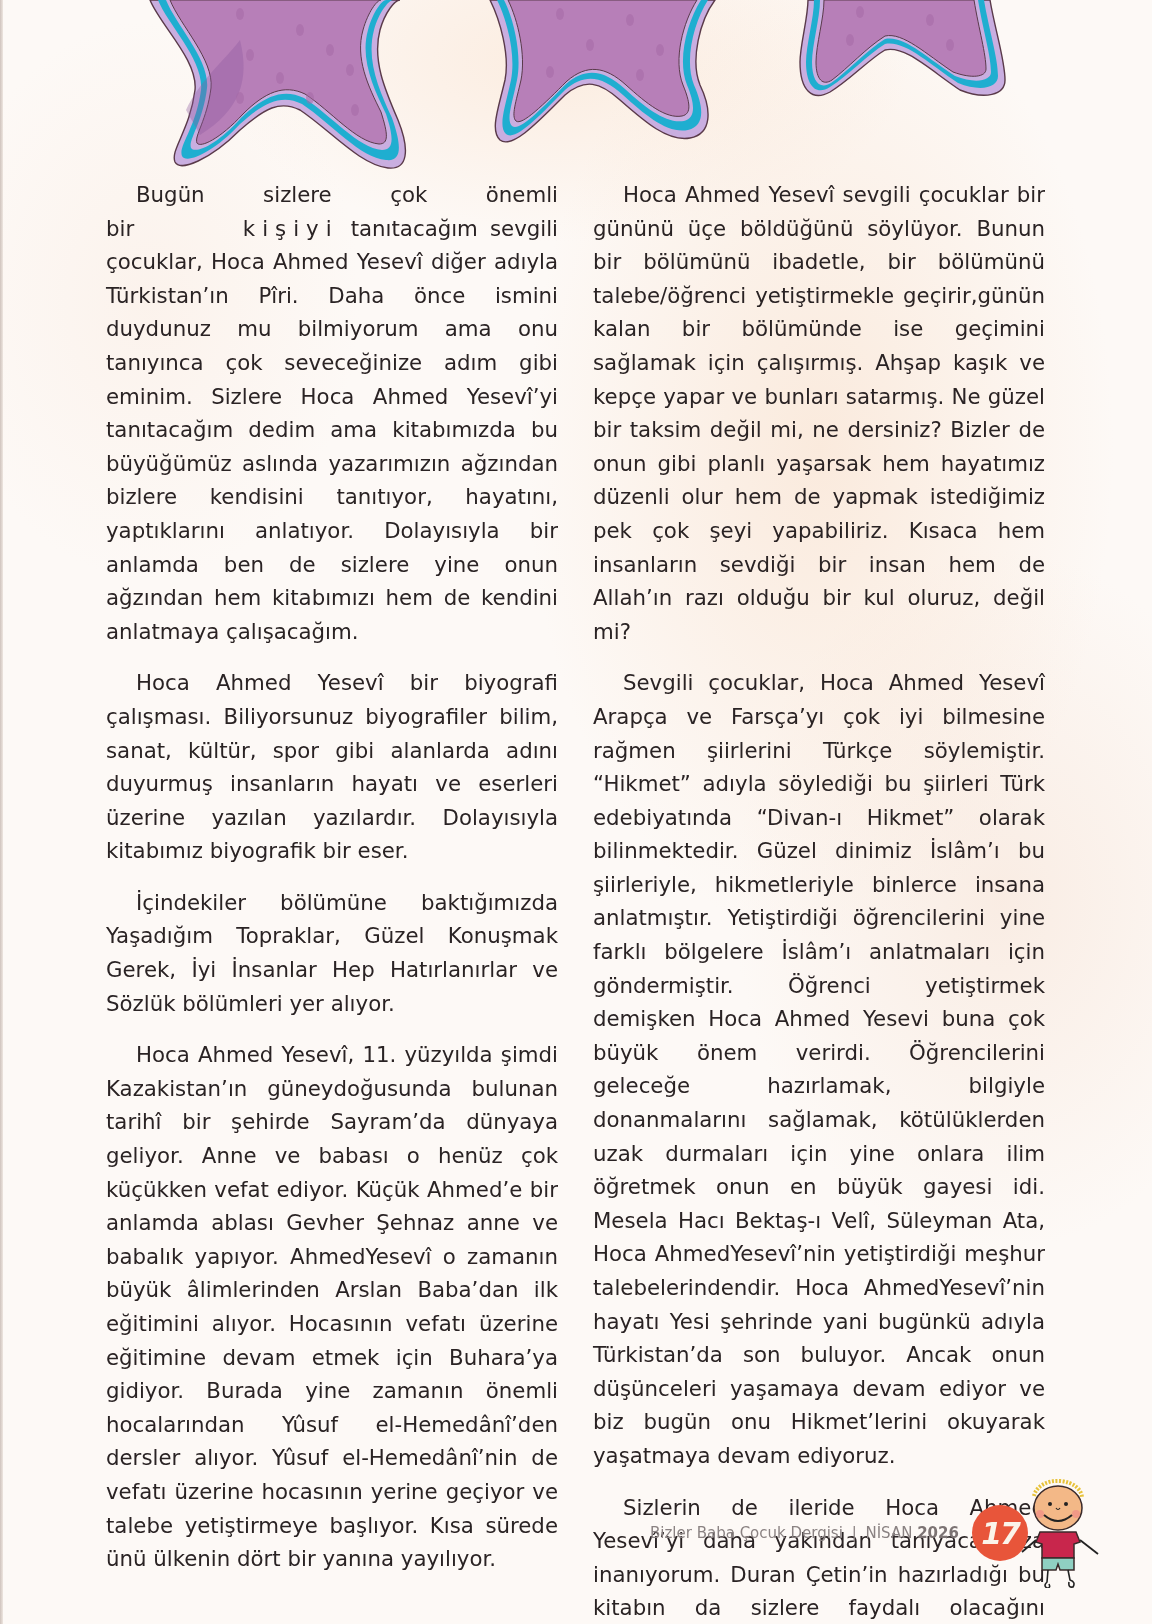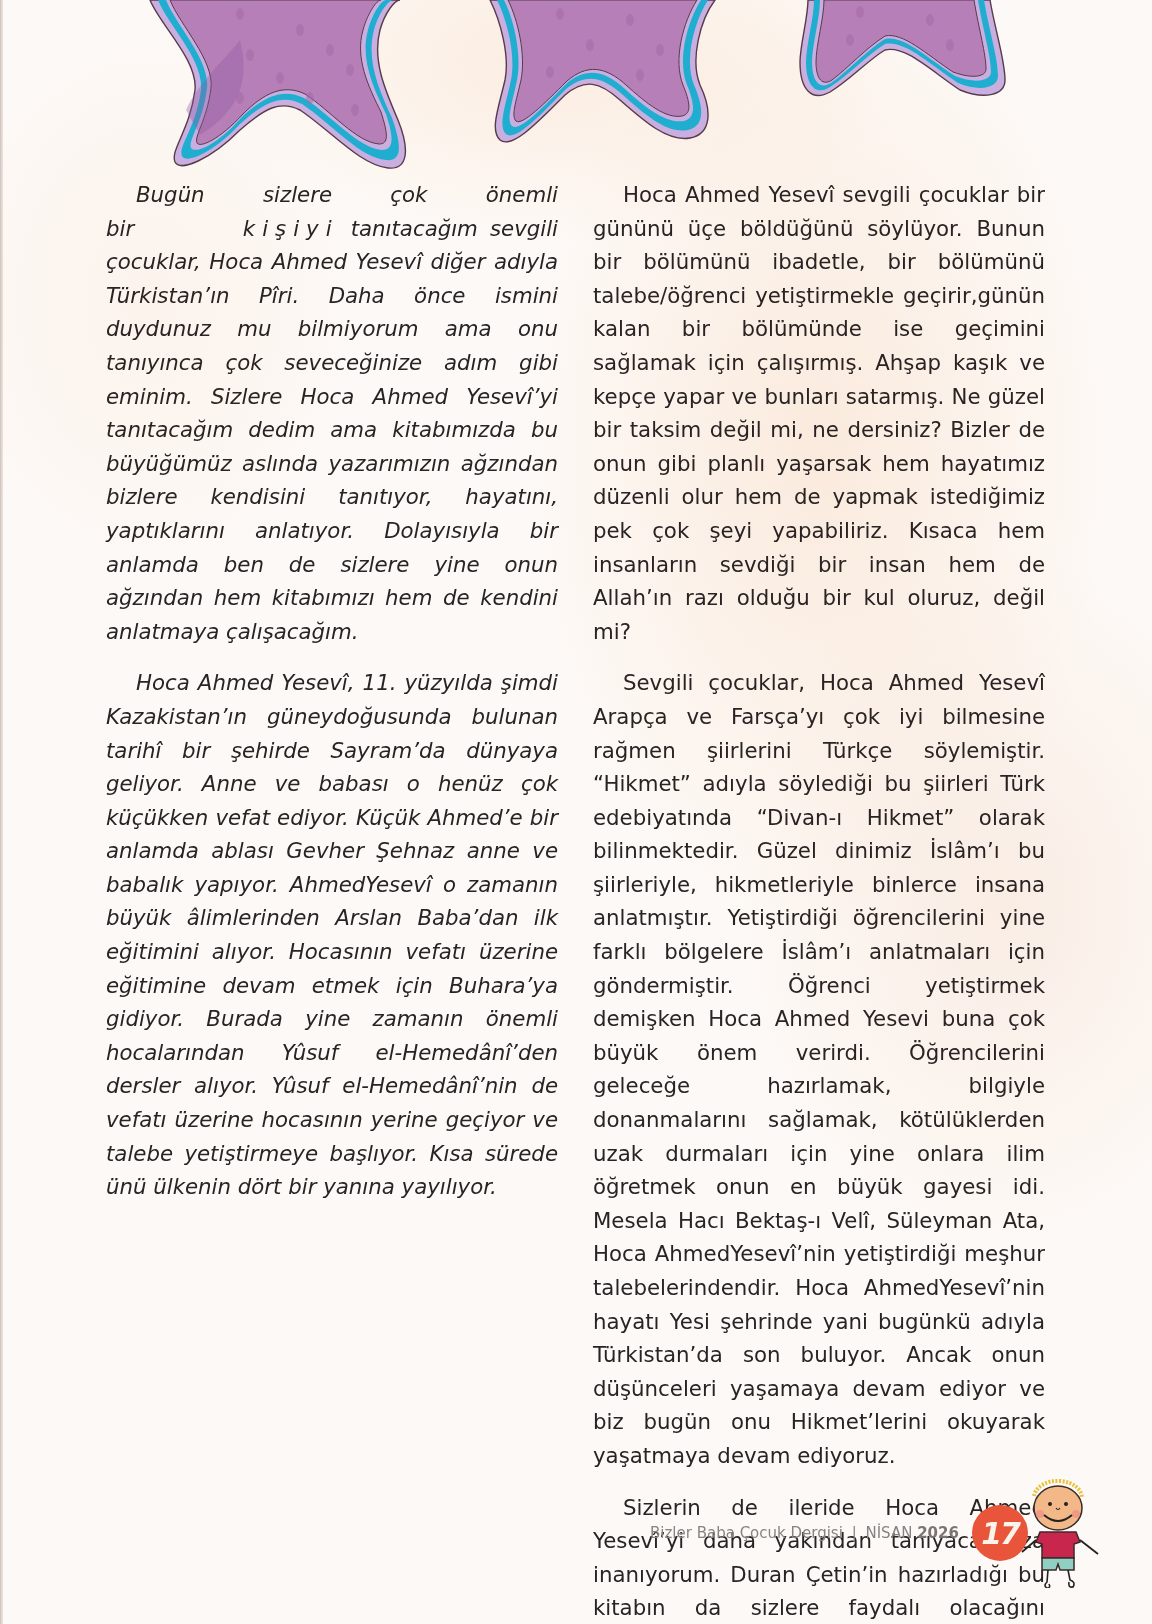--- a/index.html
+++ b/index.html
@@ -20,21 +20,21 @@
   .left-edge {
     position:absolute; left:0; top:0; width:3px; height:100%;
     background: linear-gradient(to right,#cfc3bd,#eee6e0);
   }
   .stars { position:absolute; left:0; top:0; width:1152px; height:180px; }
   .column {
     position:absolute; top:178px; width:452px;
     font-size:21.3px; line-height:33.6px;
     text-align:justify; hyphens:manual;
   }
-  .col-left { left:106px;font-style:italic; }
+  .col-left { left:106px; }
   .col-right { left:593px; top:178px; }
   .para { margin:0 0 18px 0; text-indent:30px; }
   .spaced { letter-spacing:7px; }
   .footer {
     position:absolute; left:650px; top:1524px;
     font-size:15px; color:#8a8282; white-space:nowrap;
     font-family: "DejaVu Sans", sans-serif;
   }
   .footer .sep { color:#8a8282; margin:0 4px; }
   .footer .year { font-weight:bold; color:#7c7373; }
@@ -98,20 +98,22 @@
       <ellipse cx="860" cy="12" rx="4" ry="6"></ellipse>
         <ellipse cx="930" cy="20" rx="4" ry="6"></ellipse>
       <ellipse cx="850" cy="40" rx="4" ry="6"></ellipse>
         <ellipse cx="950" cy="45" rx="4" ry="6"></ellipse>
     </g>
   </g>
 </svg>
 
 <div class="column col-left">
   <p class="para"><span>Bugün sizlere çok önemli bir</span>&nbsp;&nbsp;&nbsp;&nbsp;&nbsp;&nbsp;&nbsp;&nbsp;&nbsp;<span class="spaced">kişiyi</span> <span>tanıtacağım sevgili çocuklar, Hoca Ahmed Yesevî diğer adıyla Türkistan’ın Pîri. Daha önce ismini duydunuz mu bilmiyorum ama onu tanıyınca çok seveceğinize adım gibi eminim. Sizlere Hoca Ahmed Yesevî’yi tanıtacağım dedim ama kitabımızda bu büyüğümüz aslında yazarımızın ağzından bizlere kendisini tanıtıyor, hayatını, yaptıklarını anlatıyor. Dolayısıyla bir anlamda ben de sizlere yine onun ağzından hem kitabımızı hem de kendini anlatmaya çalışacağım.</span></p>
+  <p class="para">Hoca Ahmed Yesevî bir biyografi çalışması. Biliyorsunuz biyografiler bilim, sanat, kültür, spor gibi alanlarda adını duyurmuş insanların hayatı ve eserleri üzerine yazılan yazılardır. Dolayısıyla kitabımız biyografik bir eser.</p>
+  <p class="para">İçindekiler bölümüne baktığımızda Yaşadığım Topraklar, Güzel Konuşmak Gerek, İyi İnsanlar Hep Hatırlanırlar ve Sözlük bölümleri yer alıyor.</p>
   <p class="para">Hoca Ahmed Yesevî, 11. yüzyılda şimdi Kazakistan’ın güneydoğusunda bulunan tarihî bir şehirde Sayram’da dünyaya geliyor. Anne ve babası o henüz çok küçükken vefat ediyor. Küçük Ahmed’e bir anlamda ablası Gevher Şehnaz anne ve babalık yapıyor. AhmedYesevî o zamanın büyük âlimlerinden Arslan Baba’dan ilk eğitimini alıyor. Hocasının vefatı üzerine eğitimine devam etmek için Buhara’ya gidiyor. Burada yine zamanın önemli hocalarından Yûsuf el-Hemedânî’den dersler alıyor. Yûsuf el-Hemedânî’nin de vefatı üzerine hocasının yerine geçiyor ve talebe yetiştirmeye başlıyor. Kısa sürede ünü ülkenin dört bir yanına yayılıyor.</p>
 </div>
 
 <div class="column col-right">
   <p class="para">Hoca Ahmed Yesevî sevgili çocuklar bir gününü üçe böldüğünü söylüyor. Bunun bir bölümünü ibadetle, bir bölümünü talebe/öğrenci yetiştirmekle geçirir,günün kalan bir bölümünde ise geçimini sağlamak için çalışırmış. Ahşap kaşık ve kepçe yapar ve bunları satarmış. Ne güzel bir taksim değil mi, ne dersiniz? Bizler de onun gibi planlı yaşarsak hem hayatımız düzenli olur hem de yapmak istediğimiz pek çok şeyi yapabiliriz. Kısaca hem insanların sevdiği bir insan hem de Allah’ın razı olduğu bir kul oluruz, değil mi?</p>
   <p class="para">Sevgili çocuklar, Hoca Ahmed Yesevî Arapça ve Farsça’yı çok iyi bilmesine rağmen şiirlerini Türkçe söylemiştir. “Hikmet” adıyla söylediği bu şiirleri Türk edebiyatında “Divan-ı Hikmet” olarak bilinmektedir. Güzel dinimiz İslâm’ı bu şiirleriyle, hikmetleriyle binlerce insana anlatmıştır. Yetiştirdiği öğrencilerini yine farklı bölgelere İslâm’ı anlatmaları için göndermiştir. Öğrenci yetiştirmek demişken Hoca Ahmed Yesevi buna çok büyük önem verirdi. Öğrencilerini geleceğe hazırlamak, bilgiyle donanmalarını sağlamak, kötülüklerden uzak durmaları için yine onlara ilim öğretmek onun en büyük gayesi idi. Mesela Hacı Bektaş-ı Velî, Süleyman Ata, Hoca AhmedYesevî’nin yetiştirdiği meşhur talebelerindendir. Hoca AhmedYesevî’nin hayatı Yesi şehrinde yani bugünkü adıyla Türkistan’da son buluyor. Ancak onun düşünceleri yaşamaya devam ediyor ve biz bugün onu Hikmet’lerini okuyarak yaşatmaya devam ediyoruz.</p>
   <p class="para">Sizlerin de ileride Hoca Ahmed Yesevî’yi daha yakından tanıyacağınıza inanıyorum. Duran Çetin’in hazırladığı bu kitabın da sizlere faydalı olacağını düşünüyorum. İyi okumalar...</p>
 </div>
 
 <div class="footer">

